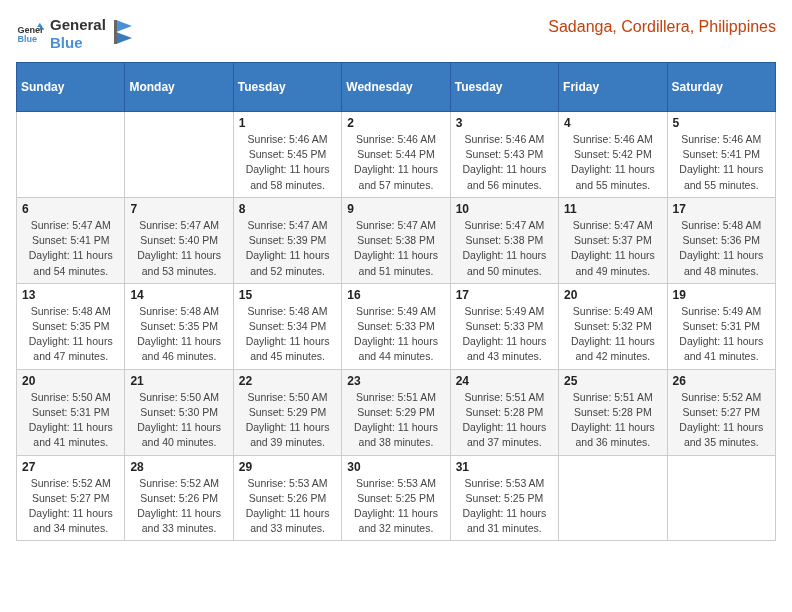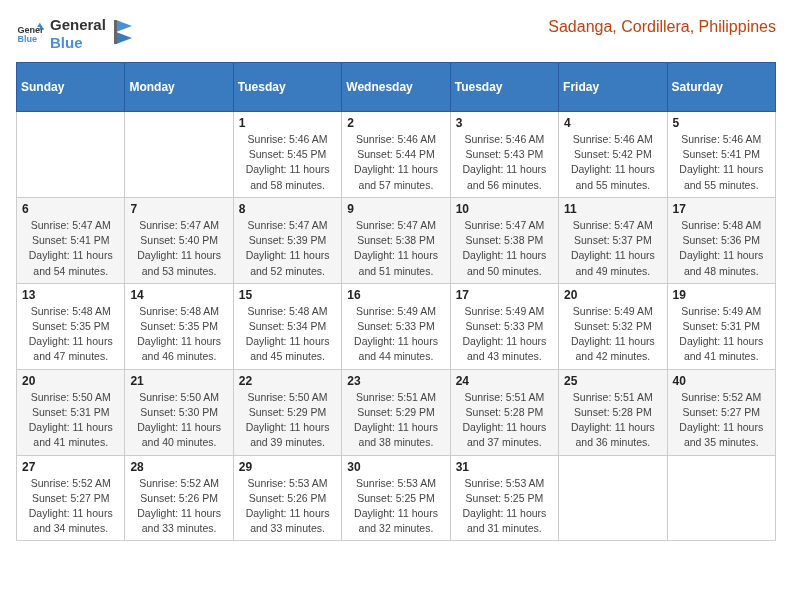--- a/index.html
+++ b/index.html
@@ -222,21 +222,21 @@
         </td>
         <td>
           <div class="day-num">24</div>
           <div class="day-info">Sunrise: 5:51 AM<br>Sunset: 5:28 PM<br>Daylight: 11 hours and 37 minutes.</div>
         </td>
         <td>
           <div class="day-num">25</div>
           <div class="day-info">Sunrise: 5:51 AM<br>Sunset: 5:28 PM<br>Daylight: 11 hours and 36 minutes.</div>
         </td>
         <td>
-          <div class="day-num">40</div>
+          <div class="day-num">26</div>
           <div class="day-info">Sunrise: 5:52 AM<br>Sunset: 5:27 PM<br>Daylight: 11 hours and 35 minutes.</div>
         </td>
       </tr>
       <tr>
         <td>
           <div class="day-num">27</div>
           <div class="day-info">Sunrise: 5:52 AM<br>Sunset: 5:27 PM<br>Daylight: 11 hours and 34 minutes.</div>
         </td>
         <td>
           <div class="day-num">28</div>

